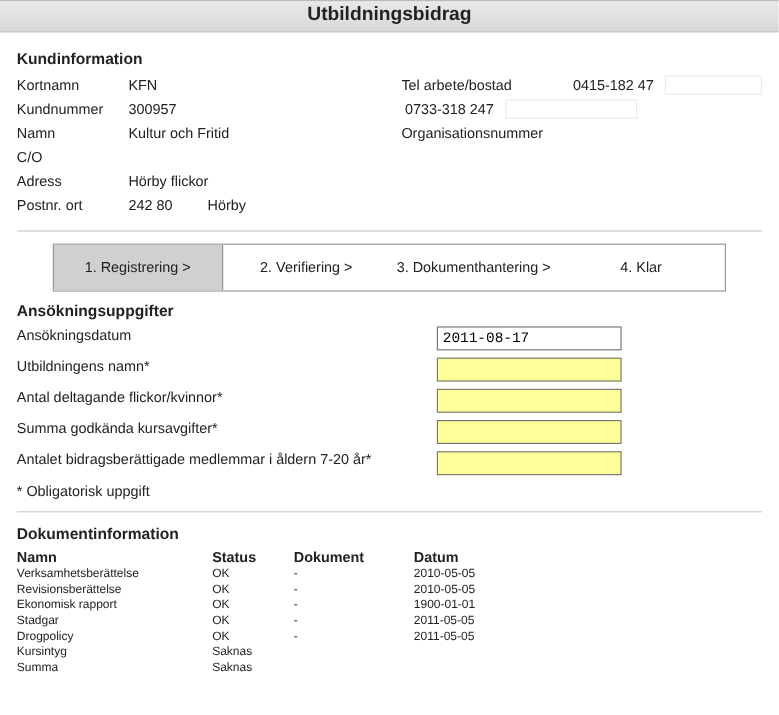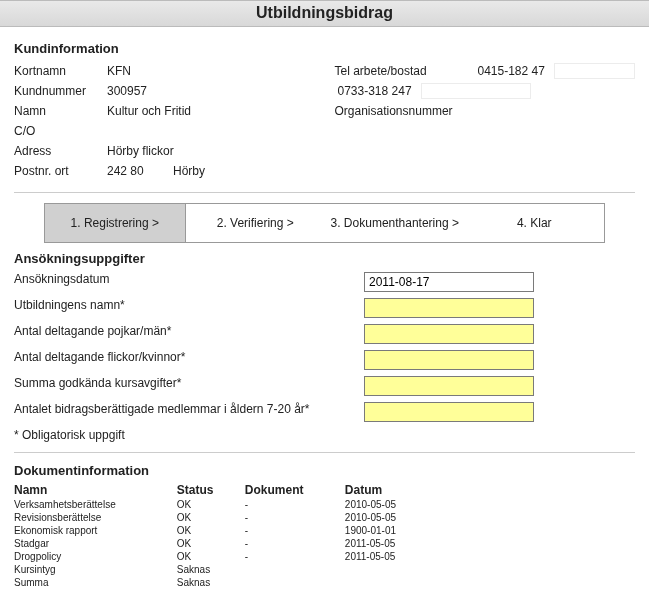--- a/index.html
+++ b/index.html
@@ -88,23 +88,23 @@
     display: flex;
     align-items: flex-start;
     margin: 6px 0;
   }
   .formlbl {
     width: 350px;
   }
   .txt {
     border: 1px solid #7a7a7a;
     height: 20px;
-    width: 170px;
+    width: 154px;
     padding: 0 4px;
-    font-family: Liberation Sans, sans-serif;
+    font-family: Liberation Mono, monospace;
     font-size: 12px;
   }
   .txt.req {
     background: #ffff99;
   }
   table.docs {
     border-collapse: collapse;
     width: 100%;
     max-width: 420px;
   }
@@ -184,24 +184,20 @@
   </div>
 
   <h3 class="section">Ansökningsuppgifter</h3>
 
   <div class="formrow">
     <span class="formlbl">Ansökningsdatum</span>
     <input class="txt" type="text" value="2011-08-17" style="">
   </div>
   <div class="formrow">
     <span class="formlbl">Utbildningens namn*</span>
-    <input class="txt req" type="text" value="" style="">
-  </div>
-  <div class="formrow">
-    <span class="formlbl">Antal deltagande pojkar/män*</span>
     <input class="txt req" type="text" value="" style="">
   </div>
   <div class="formrow">
     <span class="formlbl">Antal deltagande flickor/kvinnor*</span>
     <input class="txt req" type="text" value="" style="">
   </div>
   <div class="formrow">
     <span class="formlbl">Summa godkända kursavgifter*</span>
     <input class="txt req" type="text" value="" style="">
   </div>

